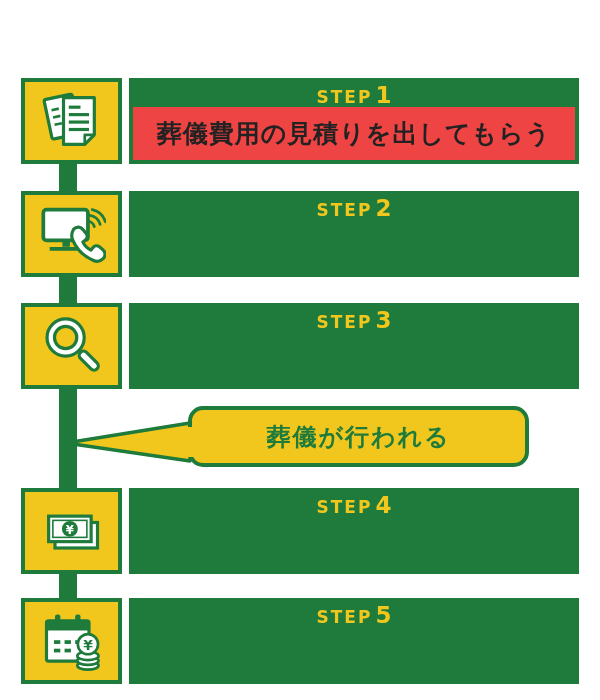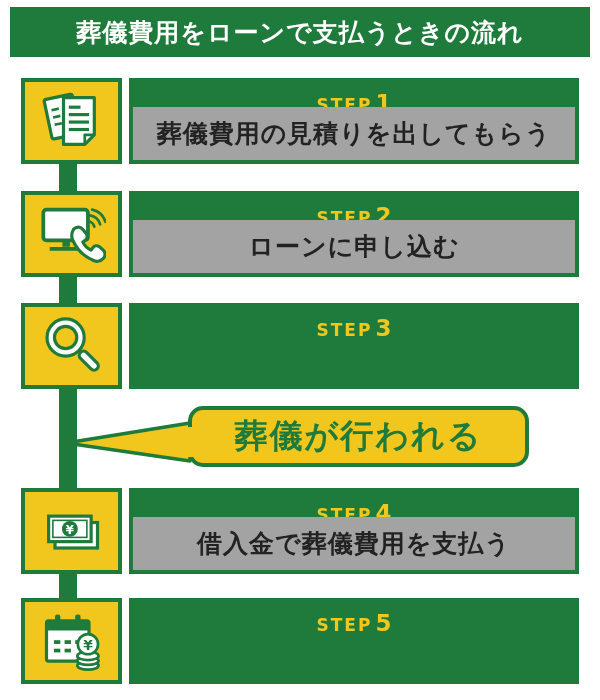--- a/index.html
+++ b/index.html
@@ -15,44 +15,43 @@
 
   .step { position:absolute; left:21px; width:558px; height:86px; z-index:2; }
   .s1{top:78px} .s2{top:191px} .s3{top:303px} .s4{top:488px} .s5{top:598px}
 
   .icon-box { position:absolute; left:0; top:0; width:101px; height:86px;
     background:var(--yellow); border:4px solid var(--green);
     display:flex; align-items:center; justify-content:center; }
 
   .panel { position:absolute; left:108px; right:0; top:0; height:86px; background:var(--green); }
   .step-label { height:29px; display:flex; align-items:baseline; justify-content:center;
-    color:var(--yellow); font-weight:bold; font-size:17px; letter-spacing:2px; padding-top:12px; }
+    color:var(--yellow); font-weight:bold; font-size:17px; letter-spacing:2px; padding-top:4px; }
   .step-label .num { font-size:23px; margin-left:3px; letter-spacing:0; }
-  .white-box { position:absolute; left:4px; right:4px; top:29px; bottom:4px; background:#a3a3a3;
+  .white-box { position:absolute; left:4px; right:4px; top:29px; bottom:4px; background:#ef4444;
     display:flex; align-items:center; justify-content:center;
     font-size:25px; font-weight:bold; color:var(--ink); letter-spacing:1px; }
 
   .bubble-svg { position:absolute; left:60px; top:405px; width:470px; height:63px; z-index:1; }
   .bubble-text { position:absolute; left:190px; top:408px; width:337px; height:57px; z-index:2;
     display:flex; align-items:center; justify-content:center;
-    color:var(--green); font-size:33px; font-weight:bold; letter-spacing:2px; }
+    color:var(--green); font-size:24px; font-weight:bold; letter-spacing:2px; }
 
   svg .sg { stroke:var(--green); } 
   svg .fg { fill:var(--green); }
   svg .fw { fill:#ffffff; }
   svg .fn { fill:none; }
   svg .fy { fill:var(--yellow); }
   svg text { font-family:"DejaVu Sans","Liberation Sans",sans-serif; font-weight:bold; }
 </style>
 </head>
 <body>
 
 <div id="canvas">
 
-  <div class="header">葬儀費用をローンで支払うときの流れ</div>
 
   <div class="vline"></div>
 
   <div class="step s1">
     <div class="icon-box">
       <svg width="68" height="68" viewBox="0 0 64 64">
         <g transform="rotate(-12 22 27)">
           <rect x="9" y="9" width="27" height="38" rx="2" class="fw sg" stroke-width="3"></rect>
           <line x1="14" y1="20" x2="21" y2="20" class="sg" stroke-width="2.5"></line>
           <line x1="14" y1="27" x2="21" y2="27" class="sg" stroke-width="2.5"></line>
@@ -85,21 +84,20 @@
         <path d="M47 20 a7 7 0 0 1 6 5" class="fn sg" stroke-width="2.6" stroke-linecap="round"></path>
         <path d="M49 14.5 a12 12 0 0 1 9.5 8.5" class="fn sg" stroke-width="2.6" stroke-linecap="round"></path>
         <path d="M51 9 a17 17 0 0 1 12.5 11.5" class="fn sg" stroke-width="2.6" stroke-linecap="round"></path>
       </svg>
     </div>
     <div class="panel">
       <div class="step-label">
         <span>STEP</span>
           <span class="num">2</span>
       </div>
-      <div class="white-box">ローンに申し込む</div>
     </div>
   </div>
 
   <div class="step s3">
     <div class="icon-box">
       <svg width="68" height="68" viewBox="0 0 64 64">
         <circle cx="26" cy="24" r="14" class="fn" stroke="#ffffff" stroke-width="7"></circle>
         <circle cx="26" cy="24" r="17.5" class="fn sg" stroke-width="3"></circle>
         <circle cx="26" cy="24" r="10.5" class="fn sg" stroke-width="3"></circle>
         <g transform="rotate(-45 40 38)">
@@ -132,21 +130,20 @@
           <circle cx="30" cy="27" r="7.5" class="fg"></circle>
           <text x="30" y="31.5" text-anchor="middle" font-size="11" fill="#ffffff">¥</text>
         </g>
       </svg>
     </div>
     <div class="panel">
       <div class="step-label">
         <span>STEP</span>
           <span class="num">4</span>
       </div>
-      <div class="white-box">借入金で葬儀費用を支払う</div>
     </div>
   </div>
 
   <div class="step s5">
     <div class="icon-box">
       <svg width="68" height="68" viewBox="0 0 64 64">
         <rect x="8" y="13" width="40" height="38" rx="2" class="fw sg" stroke-width="3"></rect>
         <path d="M8 13 h40 v9 h-40 z" class="fg"></path>
         <rect x="16" y="7" width="5" height="9" rx="2" class="fg"></rect>
         <rect x="35" y="7" width="5" height="9" rx="2" class="fg"></rect>

